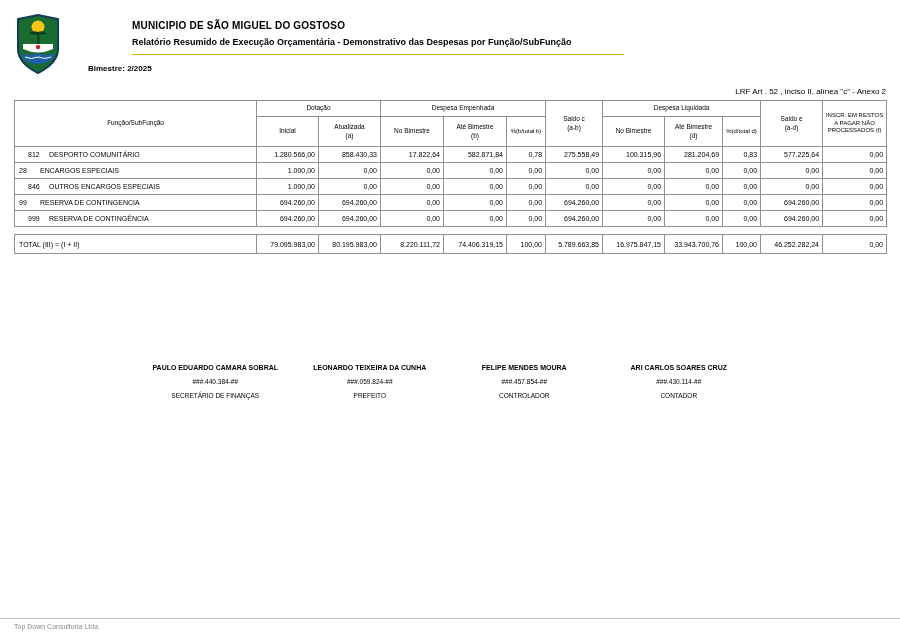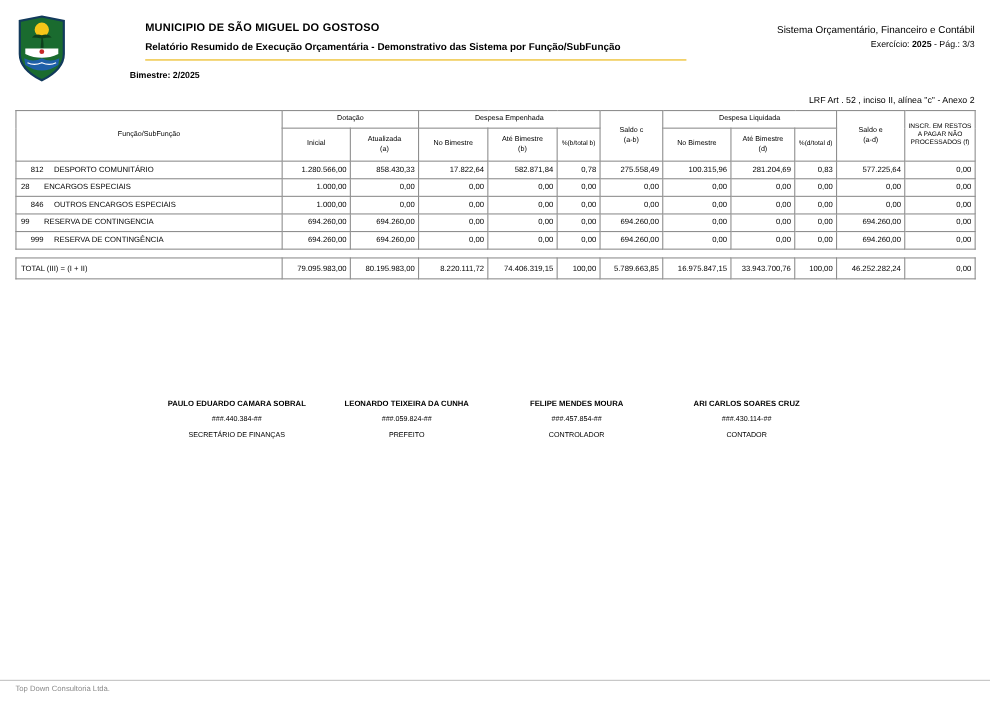--- a/index.html
+++ b/index.html
@@ -14,21 +14,21 @@
   .page { position:absolute; inset:0; background:#fff; }
 
   
   .logo { position:absolute; left:16px; top:13px; width:44px; height:62px; }
   .header-main {
     position:absolute; left:88px; top:20px; width:492px;
     border-bottom:1px solid #eab308; padding-bottom:7px;margin-left:44px;
   }
   .muni  { font-size:10px; font-weight:bold; letter-spacing:.2px; }
   .title { font-size:9px;  font-weight:bold; margin-top:6px; }
-  .bimestre { position:absolute; left:88px; top:64px; font-size:8px; font-weight:bold;margin-left:30px; }
+  .bimestre { position:absolute; left:88px; top:64px; font-size:8px; font-weight:bold; }
   .header-right { position:absolute; right:14px; top:22px; text-align:right; }
   .sys  { font-size:9px; }
   .exer { font-size:8px; margin-top:4px; }
   .annex { position:absolute; right:14px; top:87px; font-size:8px;margin-left:48px; }
 
   
   .table-wrap { position:absolute; left:14px; top:100px; width:872px; }
   table { border-collapse:collapse; width:872px; table-layout:fixed; }
   th, td { border:1px solid #8f8f8f; font-weight:normal; overflow:hidden; }
   thead th {
@@ -72,32 +72,24 @@
     <path d="M21 31 q0.5 -9 1 -12 q2 5 1.5 12 Z" fill="#0e3f1d"></path>
     <path d="M22 19 q-6 -2 -9 2 q5 0 9 1 q4 -1 9 -1 q-3 -4 -9 -2 Z" fill="#0e3f1d"></path>
     <path d="M7 31 h30 v5 q-15 7 -30 0 Z" fill="#ffffff"></path>
     <circle cx="22" cy="34" r="2.2" fill="#c62828"></circle>
     <path d="M6 40 q8 4 16 0 q8 4 16 0 l-1 6 q-15 10 -30 0 Z" fill="#1e5fa8"></path>
     <path d="M9 44 q6 3 13 0 q7 3 13 0" stroke="#ffffff" stroke-width="1" fill="none"></path>
   </svg>
 
   <div class="header-main">
     <div class="muni">MUNICIPIO DE SÃO MIGUEL DO GOSTOSO</div>
-    <div class="title">Relatório Resumido de Execução Orçamentária - Demonstrativo das Sistema por Função/SubFunção</div>
+    <div class="title">Relatório Resumido de Execução Orçamentária - Demonstrativo das Despesas por Função/SubFunção</div>
   </div>
   <div class="bimestre">Bimestre: 2/2025</div>
 
-  <div class="header-right">
-    <div class="sys">Sistema Orçamentário, Financeiro e Contábil</div>
-    <div class="exer">
-      <span>Exercício:</span>
-      <b>2025</b>
-      <span>- Pág.: 3/3</span>
-    </div>
-  </div>
 
   <div class="annex">LRF Art . 52 , inciso II, alínea "c" - Anexo 2</div>
 
   <div class="table-wrap">
     <table class="report-table">
       <colgroup>
         <col style="width:242px">
           <col style="width:62px">
           <col style="width:62px">
         <col style="width:63px">

